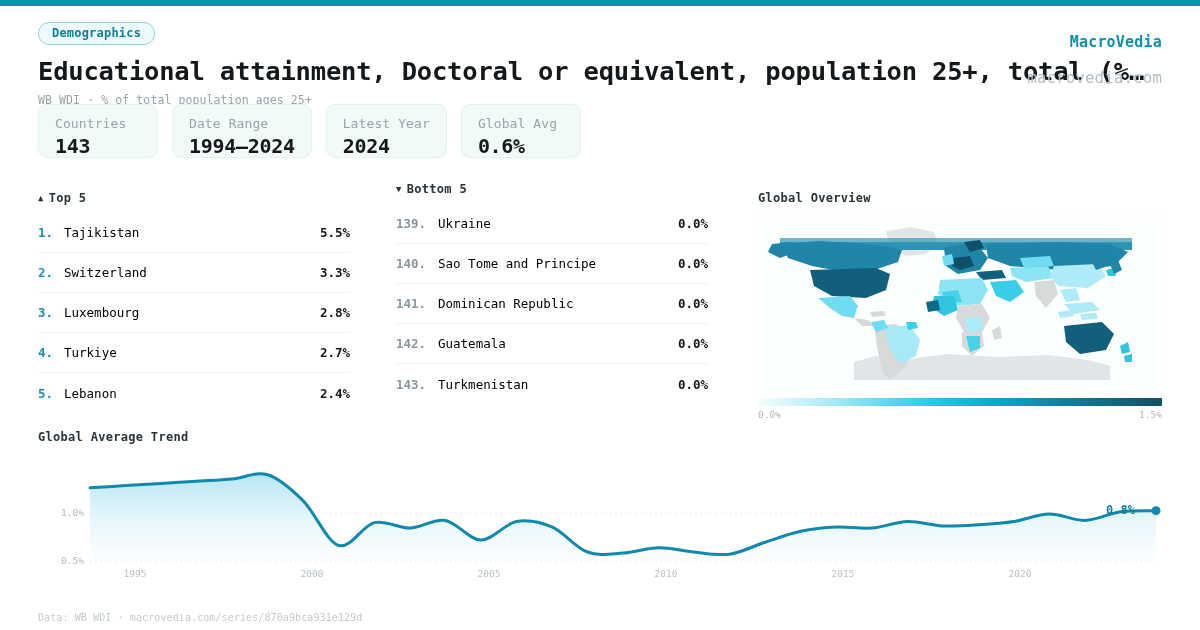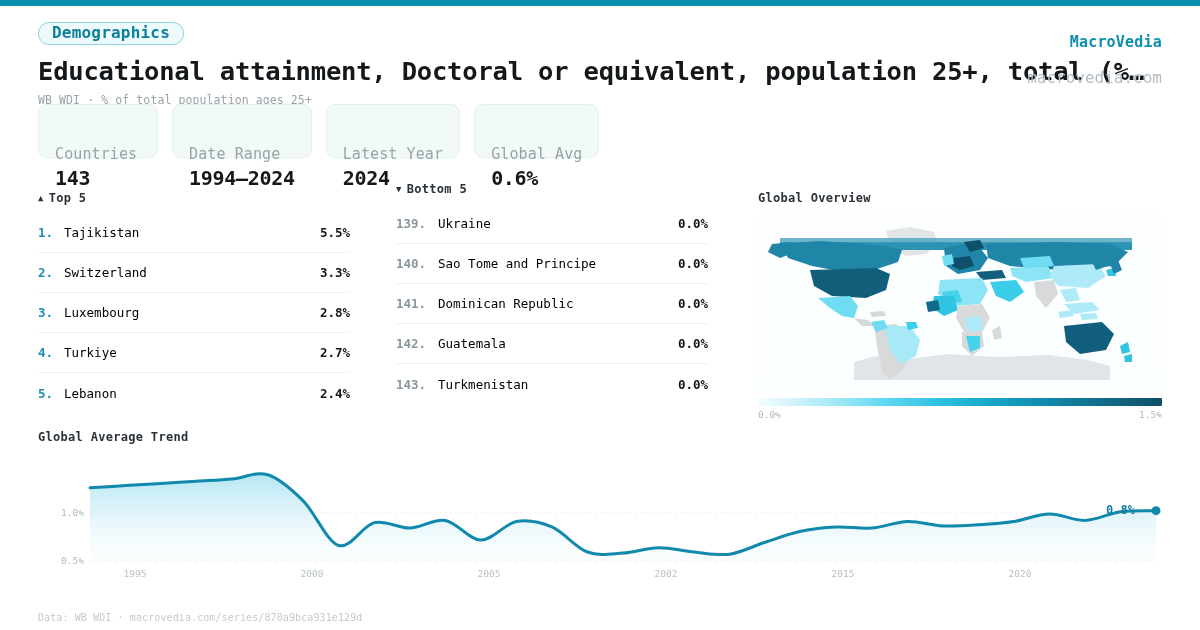--- a/index.html
+++ b/index.html
@@ -18,21 +18,21 @@
 
   
   .header { position: absolute; left: 38px; top: 22px; width: 1124px; }
   .badge {
     display: inline-block;
     padding: 3px 13px 4px 13px;
     border: 1px solid #8fd4e0;
     border-radius: 11px;
     background: #edfafb;
     color: #0d7f9b;
-    font-size: 16px;
+    font-size: 12px;
     font-weight: bold;
     letter-spacing: .2px;
     line-height: 14px;
   }
   .title {
     margin-top: 11px;
     font-size: 25.5px;
     font-weight: bold;
     color: #14181b;
     letter-spacing: -0.2px;
@@ -58,21 +58,21 @@
   
   .stats { position: absolute; left: 38px; top: 104px; display: flex; gap: 14px; }
   .stat {
     background: #f1faf7;
     border: 1px solid #e2f1ee;
     border-radius: 9px;
     padding: 11px 16px 12px 16px;
     min-width: 120px;
     height: 54px;
   }
-  .stat-label { font-size: 15px; color: #9aa3a8; letter-spacing: .1px; margin-top: 29px; }
+  .stat-label { font-size: 13px; color: #9aa3a8; letter-spacing: .1px; }
   .stat-value {
     margin-top: 3px; font-size: 20px; font-weight: bold; color: #14181b; letter-spacing: -0.3px;
   }
 
   
   .col-head {
     font-size: 12px; font-weight: bold; color: #2b3238; letter-spacing: .3px; margin-top: 9px;
   }
   .tri { font-size: 9px; color: #2b3238; margin-right: 5px; position: relative; top: -1px; }
 
@@ -340,21 +340,21 @@
             <path d="M52.00 31.78 C57.92 31.41,75.69 30.33,87.53 29.60 C99.38 28.87,111.22 28.15,123.07 27.42 C134.91 26.70,146.76 25.97,158.60 25.24 C170.44 24.52,182.29 24.16,194.13 23.07 C205.98 21.98,217.82 15.08,229.67 18.71 C241.51 22.34,253.36 33.05,265.20 44.84 C277.04 56.64,288.89 85.86,300.73 89.49 C312.58 93.12,324.42 69.53,336.27 66.62 C348.11 63.72,359.96 72.43,371.80 72.07 C383.64 71.70,395.49 62.45,407.33 64.44 C419.18 66.44,431.02 83.86,442.87 84.04 C454.71 84.23,466.56 67.71,478.40 65.53 C490.24 63.36,502.09 65.90,513.93 70.98 C525.78 76.06,537.62 91.67,549.47 96.02 C561.31 100.38,573.16 97.84,585.00 97.11 C596.84 96.39,608.69 91.85,620.53 91.67 C632.38 91.49,644.22 94.93,656.07 96.02 C667.91 97.11,679.76 99.83,691.60 98.20 C703.44 96.57,715.29 90.03,727.13 86.22 C738.98 82.41,750.82 77.87,762.67 75.33 C774.51 72.79,786.36 71.52,798.20 70.98 C810.04 70.43,821.89 72.97,833.73 72.07 C845.58 71.16,857.42 65.90,869.27 65.53 C881.11 65.17,892.96 69.34,904.80 69.89 C916.64 70.43,928.49 69.53,940.33 68.80 C952.18 68.07,964.02 67.35,975.87 65.53 C987.71 63.72,999.56 58.09,1011.40 57.91 C1023.24 57.73,1035.09 64.81,1046.93 64.44 C1058.78 64.08,1070.62 57.37,1082.47 55.73 C1094.31 54.10,1112.08 54.83,1118.00 54.64" fill="none" stroke="#1189ac" stroke-width="3" stroke-linecap="round" stroke-linejoin="round"></path>
             <circle cx="1118" cy="54.64444444444444" r="4.5" fill="#1189ac"></circle>
           </g>
       </svg>
       <div class="ylab" style="left:0px; top:51px;">1.0%</div>
       <div class="ylab" style="left:0px; top:99px;">0.5%</div>
 
       <div class="xlab" style="left:70px; top:112px;">1995</div>
       <div class="xlab" style="left:247px; top:112px;">2000</div>
       <div class="xlab" style="left:424px; top:112px;">2005</div>
-      <div class="xlab" style="left:601px; top:112px;">2002</div>
+      <div class="xlab" style="left:601px; top:112px;">2010</div>
       <div class="xlab" style="left:778px; top:112px;">2015</div>
       <div class="xlab" style="left:955px; top:112px;">2020</div>
 
       <div class="endlab" style="left:1068px; top:47px;">0.8%</div>
     </div>
   </div>
 
   <div class="footer">Data: WB WDI · macrovedia.com/series/870a9bca931e129d</div>
 
 </div>

